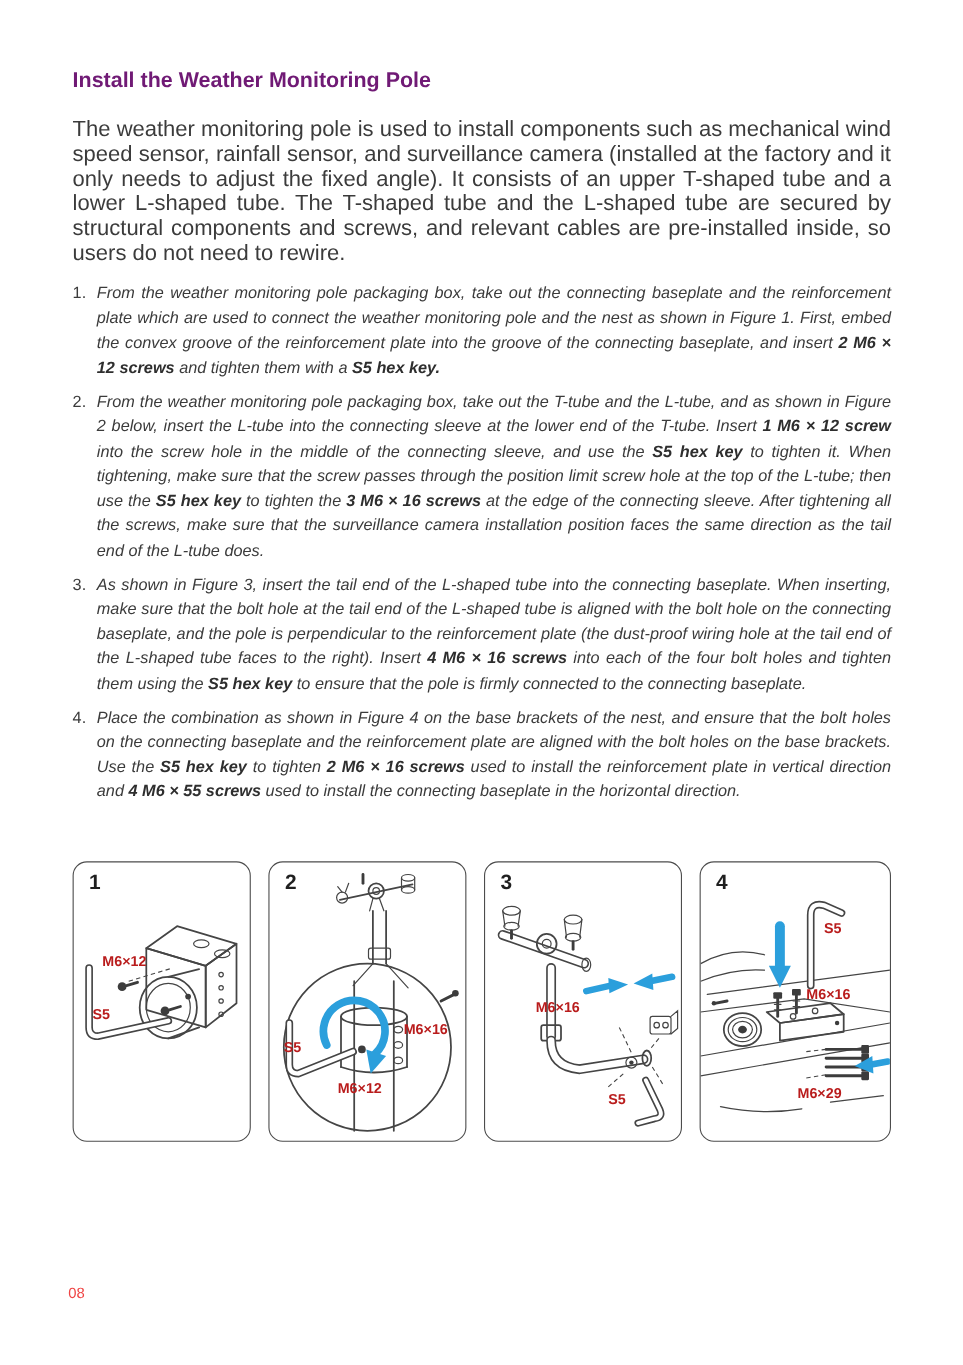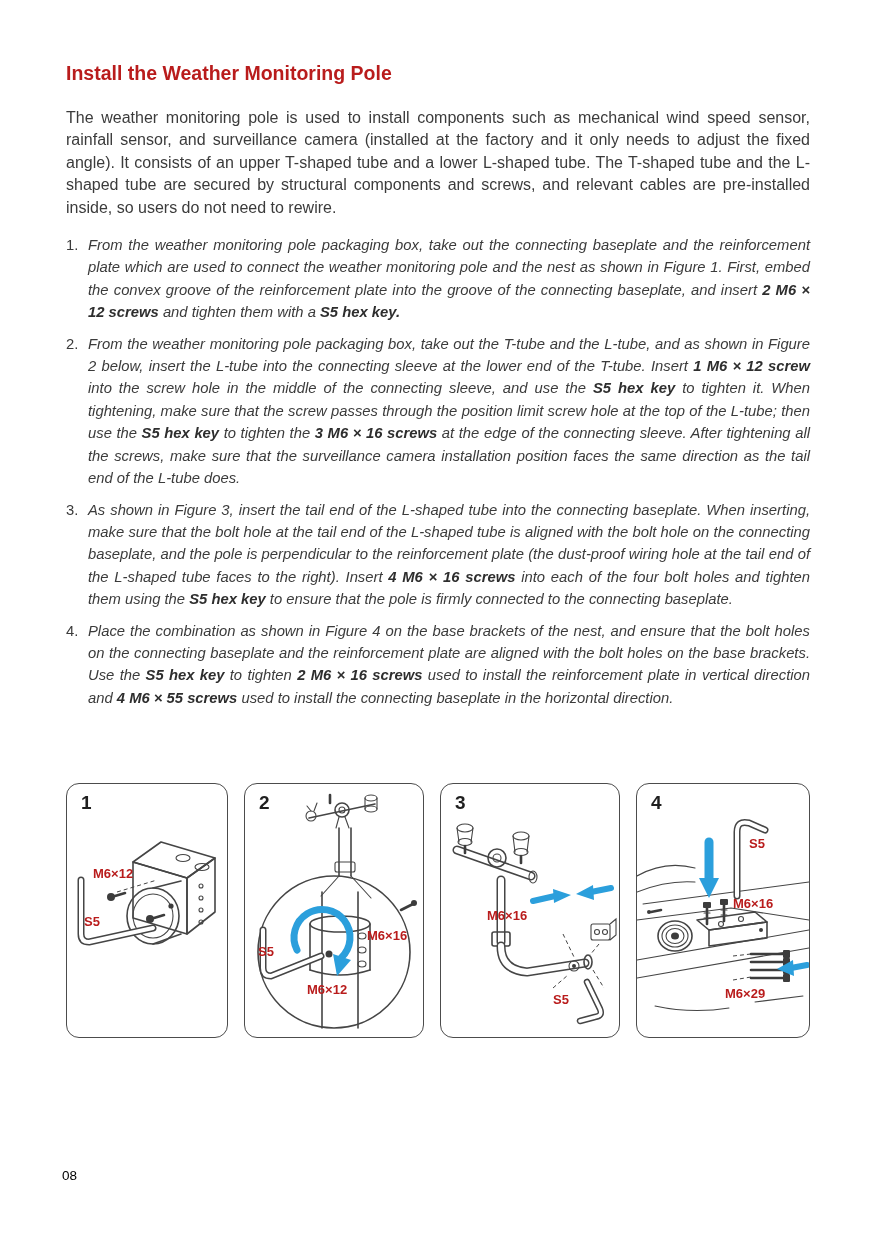--- a/index.html
+++ b/index.html
@@ -1,34 +1,34 @@
 <!DOCTYPE html>
 <html><head>
 <meta charset="utf-8">
 <style>
   html,body{margin:0;padding:0;background:#ffffff;}
   .page{
     position:relative;width:875px;height:1241px;background:#ffffff;overflow:hidden;
     font-family:"Liberation Sans",sans-serif;color:#3b3b3b;
   }
   .content{position:absolute;left:66px;width:744px;top:0;}
-  .doc-title{margin:60px 0 0 0;font-size:19.5px;line-height:26px;font-weight:700;color:#b91c1c;}
-  .intro{margin:21px 0 0 0;font-size:16px;line-height:22.4px;text-align:justify;}
+  .doc-title{margin:60px 0 0 0;font-size:19.5px;line-height:26px;font-weight:700;color:#701a75;}
+  .intro{margin:21px 0 0 0;font-size:20px;line-height:22.4px;text-align:justify;}
   .steps{margin-top:15px;}
   .step{display:flex;margin-bottom:9px;font-size:14.8px;line-height:22.4px;}
   .step .num{width:22px;flex:0 0 22px;}
   .step .txt{flex:1;text-align:justify;font-style:italic;}
   .step .txt b{color:#2e2e2e;}
   .figures{position:absolute;left:66px;top:783px;width:744px;height:257px;display:flex;justify-content:space-between;}
   .panel{position:relative;height:253px;border:1.8px solid #4c4c4c;border-radius:13px;background:#fff;}
   .p1{width:160px;}.p2{width:178px;}.p3{width:178px;}.p4{width:172px;}
   .fig-num{position:absolute;left:14px;top:8px;font-size:19px;font-weight:700;color:#1f1f1f;z-index:2;}
   .panel svg{position:absolute;left:0;top:0;width:100%;height:100%;}
   .fig-label{position:absolute;font-size:13px;font-weight:700;color:#b91c1c;white-space:nowrap;z-index:2;}
-  .page-number{position:absolute;left:62px;top:1168px;font-size:13.5px;color:#000000;}
+  .page-number{position:absolute;left:62px;top:1168px;font-size:13.5px;color:#ef4444;}
   
   .ln{fill:none;stroke:#454545;stroke-width:1.6;stroke-linecap:round;stroke-linejoin:round;}
   .ln-thin{fill:none;stroke:#454545;stroke-width:1.1;stroke-linecap:round;}
   .dash{fill:none;stroke:#454545;stroke-width:1;stroke-dasharray:4 3;}
   .key-out{fill:none;stroke:#454545;stroke-width:7;stroke-linecap:round;stroke-linejoin:round;}
   .key-in{fill:none;stroke:#ffffff;stroke-width:4;stroke-linecap:round;stroke-linejoin:round;}
   .tube-out{fill:none;stroke:#454545;stroke-width:9;stroke-linecap:round;stroke-linejoin:round;}
   .tube-in{fill:none;stroke:#ffffff;stroke-width:6;stroke-linecap:round;stroke-linejoin:round;}
   .dk{fill:#3c3c3c;stroke:none;}
   .shaft{fill:none;stroke:#3c3c3c;stroke-width:2.6;stroke-linecap:round;}

